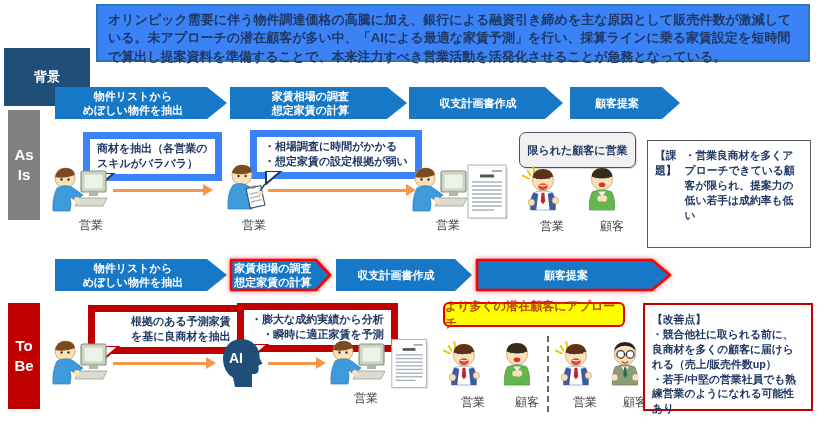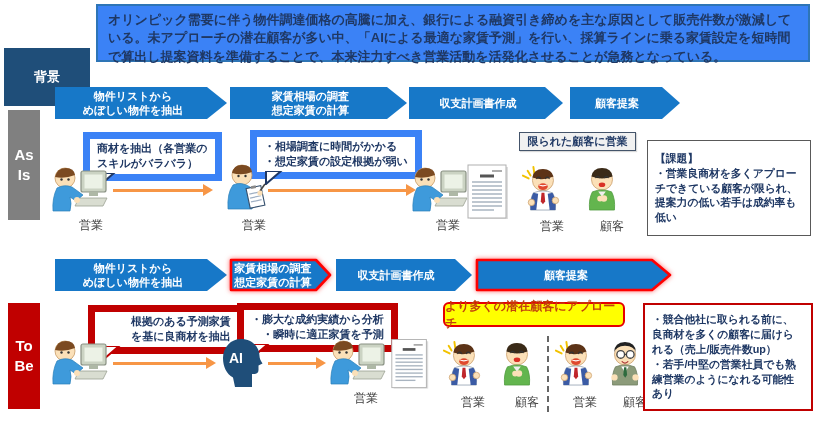--- a/index.html
+++ b/index.html
@@ -37,30 +37,30 @@
   
   .arrow{position:absolute;height:0;border-top:3px solid #F79646;}
   .arrow::after{content:"";position:absolute;right:-3px;top:-8px;width:0;height:0;
                 border-left:10px solid #F79646;border-top:6.5px solid transparent;border-bottom:6.5px solid transparent;}
 
   
   .clip{position:absolute;}
   .plabel{position:absolute;font-size:12px;color:#404040;text-align:right;}
 
   
-  .tag-gray{position:absolute;left:519px;top:132px;width:117px;height:19px;background:#F1F1F1;
-            border:1.5px solid #44546A;border-radius:0;box-sizing:border-box;display:flex;align-items:center;
+  .tag-gray{position:absolute;left:519px;top:132px;width:117px;height:36px;background:#F1F1F1;
+            border:1.5px solid #44546A;border-radius:7px;box-sizing:border-box;display:flex;align-items:center;
             justify-content:center;font-size:11px;font-weight:bold;color:#1F3864;box-shadow:1px 1px 1px rgba(0,0,0,.15);}
   .tag-yellow{position:absolute;left:443px;top:302px;width:182px;height:25px;background:#FFFF00;
               border:2px solid #E60000;border-radius:6px;box-sizing:border-box;display:flex;align-items:center;
               justify-content:center;font-size:12px;font-weight:bold;color:#c2410c;}
   .note{position:absolute;background:#fff;box-sizing:border-box;font-size:10.8px;font-weight:bold;
         line-height:1.38;color:#1F3864;padding:7px 7px;}
-  .note-issues{left:647px;top:140px;width:164px;height:96px;border:1.5px solid #595959;
-               display:flex;flex-direction:column;justify-content:center;}
+  .note-issues{left:647px;top:140px;width:164px;height:108px;border:1.5px solid #595959;
+               display:flex;flex-direction:row;justify-content:center;gap:8px;}
   .note-improve{left:643px;top:303px;width:170px;height:108px;border:2px solid #C00000;}
   .pre{white-space:pre-line;}
 
   .vsep{position:absolute;left:547px;top:336px;height:76px;border-left:2px dashed #666;}
 
   .ai-txt{font-size:14px;font-weight:bold;fill:#fff;font-family:"Liberation Sans",sans-serif;}
 </style>
 </head>
 <body>
 
@@ -342,17 +342,18 @@
   <svg class="clip" style="left:553px;top:336px;width:44px;height:56px">
       <use href="#p-sales"></use>
     </svg>
   <div class="plabel" style="left:553px;top:394px;width:44px">営業</div>
   <svg class="clip" style="left:603px;top:336px;width:44px;height:56px">
       <use href="#p-glasses"></use>
     </svg>
   <div class="plabel" style="left:603px;top:394px;width:44px">顧客</div>
 
   <div class="note note-improve">
+    <div>【改善点】</div>
     <div class="pre">・競合他社に取られる前に、良商材を多くの顧客に届けられる（売上/販売件数up）
 ・若手/中堅の営業社員でも熟練営業のようになれる可能性あり</div>
   </div>
 
 </div>
 
 </body></html>

